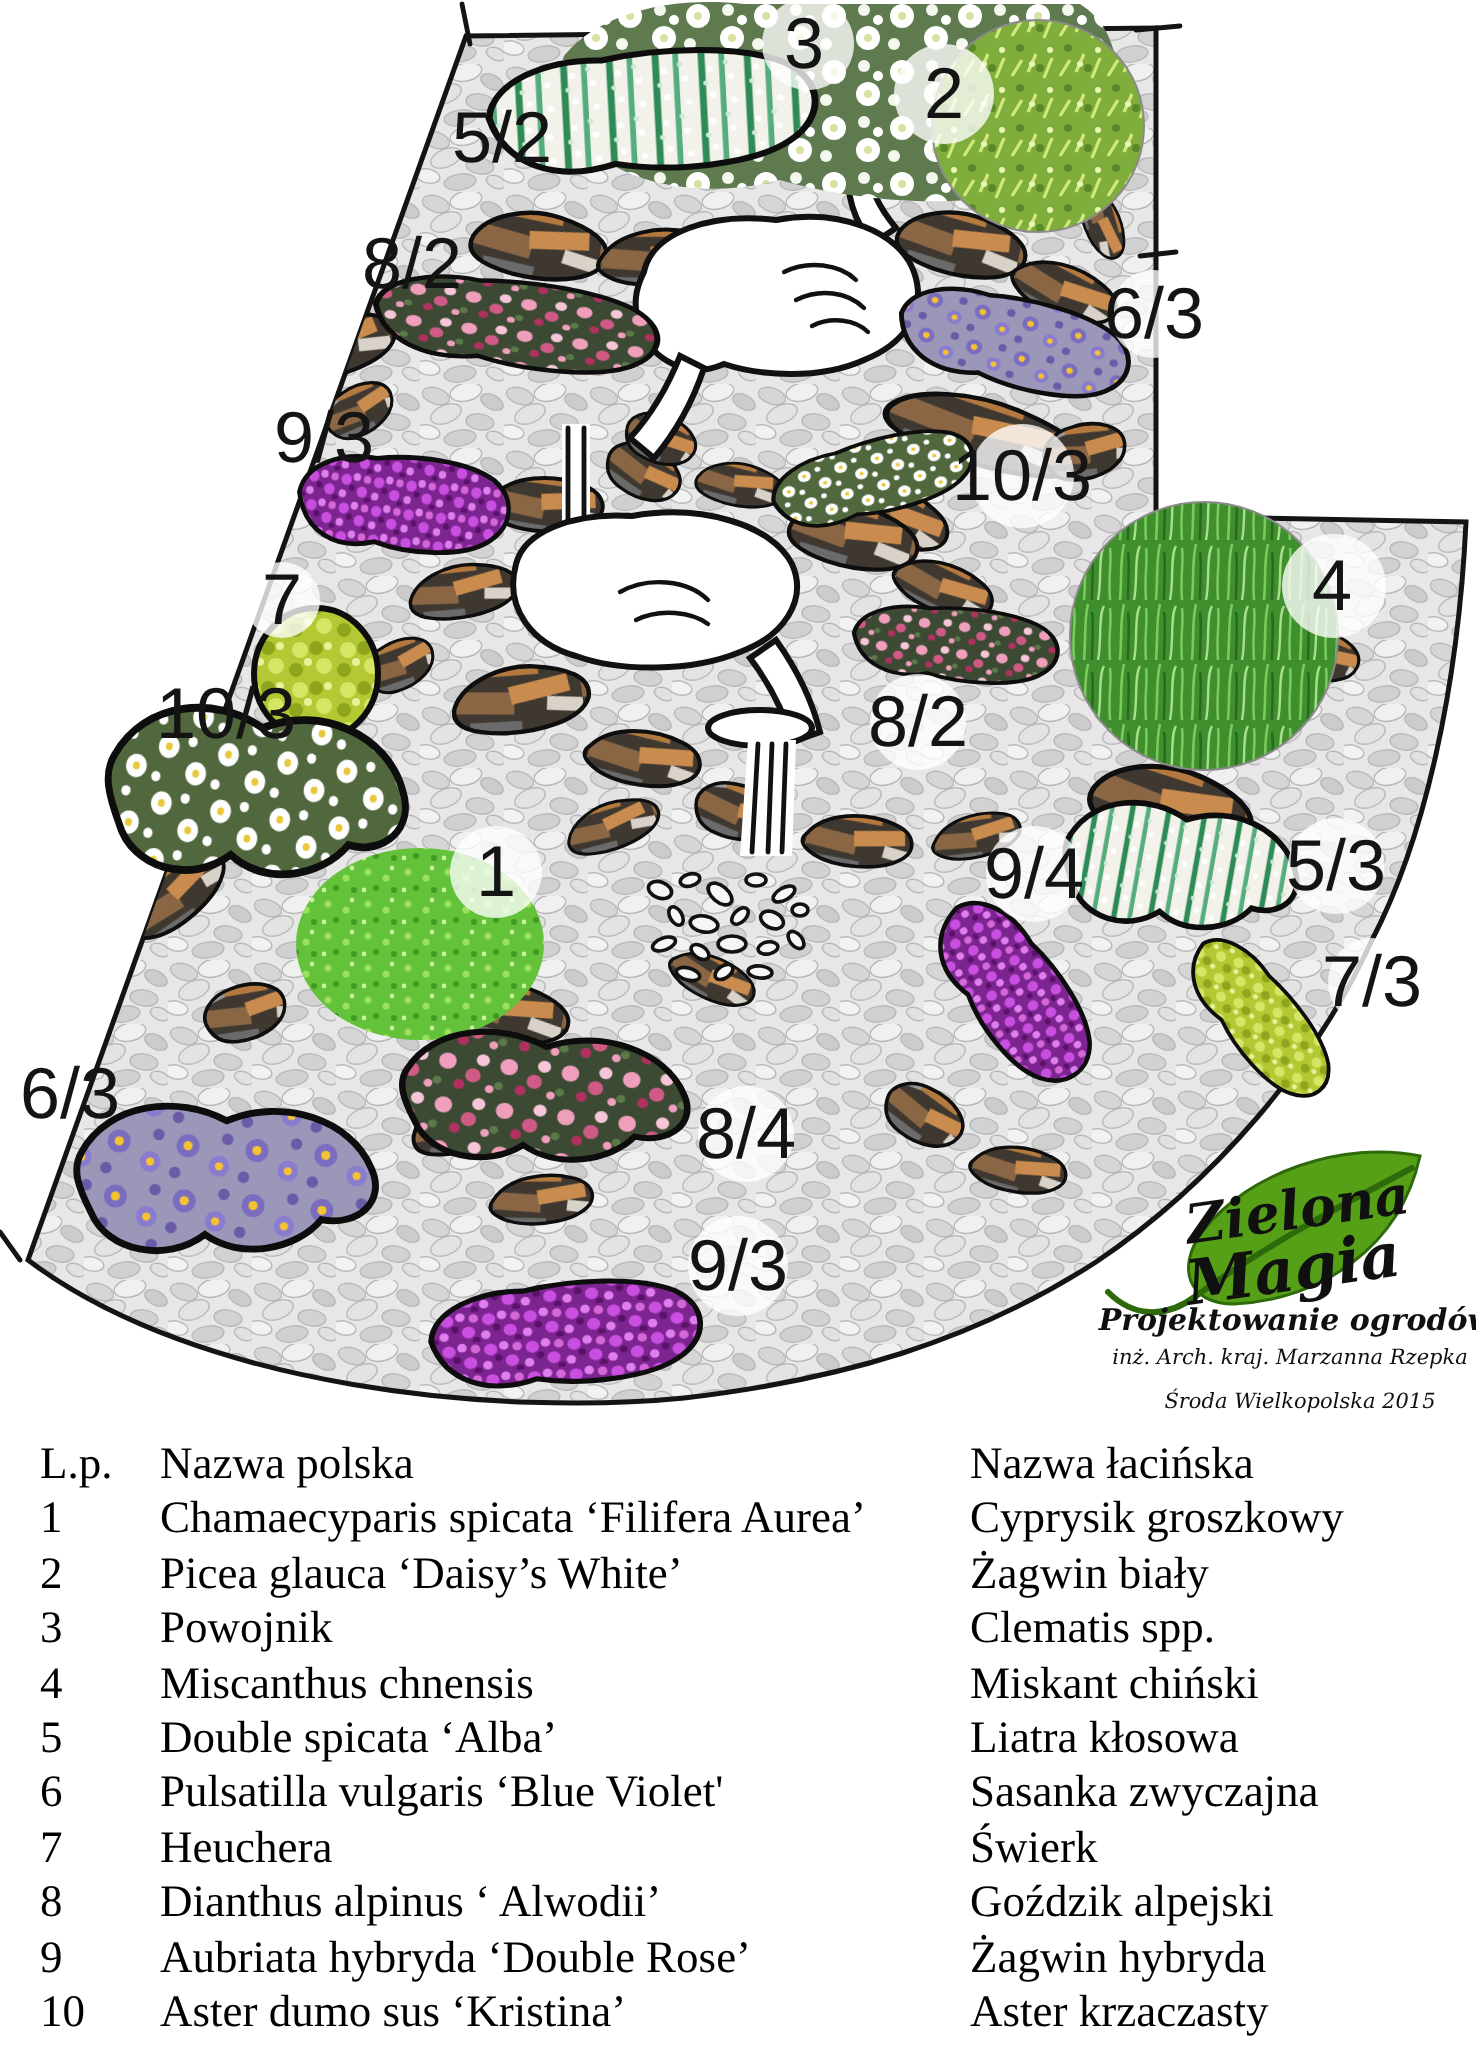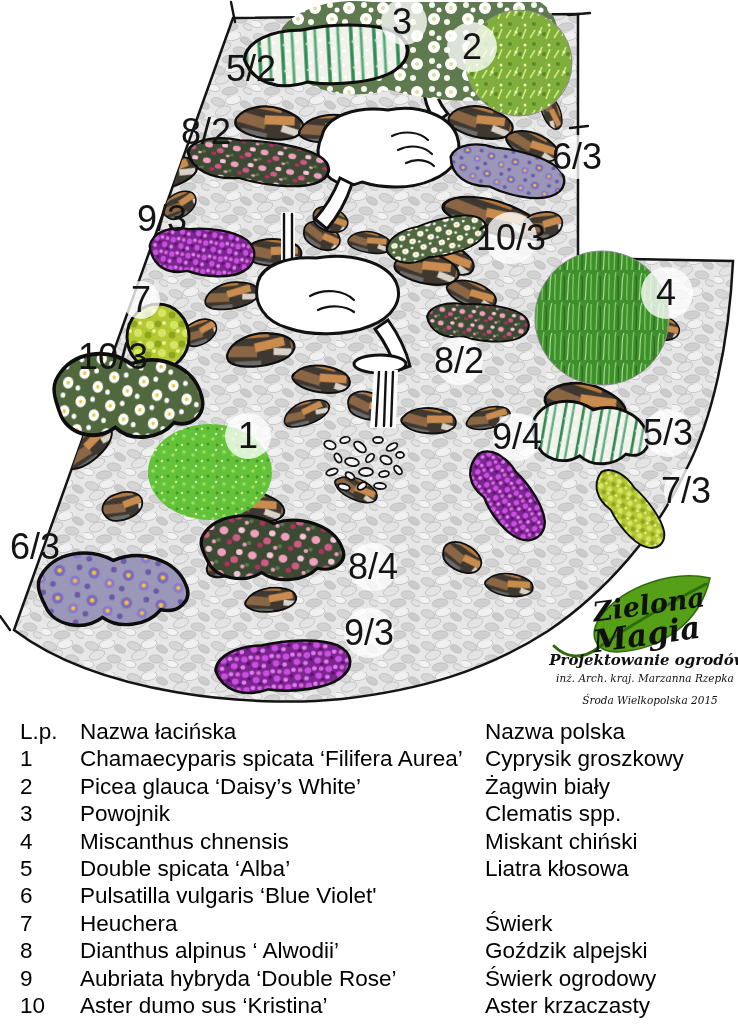--- a/index.html
+++ b/index.html
@@ -15,21 +15,21 @@
   .swirl{fill:none;stroke:#111111;stroke-width:2.2;stroke-linecap:round;}
   .fall-line{fill:none;stroke:#111111;stroke-width:2.4;stroke-linecap:round;}
   .pebble{fill:#f6f6f6;stroke:#111111;stroke-width:1.8;}
   .badge{fill:rgba(255,255,255,0.78);}
   .area-label{font-family:"Liberation Sans",sans-serif;font-size:36px;fill:#141414;text-anchor:middle;}
   .tick{stroke:#141414;stroke-width:2.4;stroke-linecap:round;}
   .logo-script{font-family:"DejaVu Serif",serif;font-style:italic;fill:#101010;text-anchor:middle;}
   .leaf{fill:#56a018;stroke:#2f6a0a;stroke-width:1.5;}
   .leaf-stem{fill:none;stroke:#2f6a0a;stroke-width:3;stroke-linecap:round;}
   #plant-table{padding:6px 0 0 20px;}
-  .trow{display:grid;grid-template-columns:60px 405px 1fr;line-height:27.4px;font-size:22.5px;color:#000;}
+  .trow{display:grid;grid-template-columns:60px 405px 1fr;line-height:27.4px;font-size:22.5px;color:#000;font-family:Liberation Serif, serif;}
   .trow span{white-space:nowrap;}
 </style>
 </head>
 <body>
 
 <div id="plan-wrap">
 <svg viewBox="0 0 738 712" width="738" height="712" xmlns="http://www.w3.org/2000/svg">
   <defs>
     <path id="bedPath" d="M233 18 L578 14 L578 258 L733 261 C729 345 712 420 686 470 C658 532 606 592 548 631 C486 671 420 690 342 699 C252 708 100 695 14 630 L233 18 Z"></path>
     <clipPath id="bedClip">
@@ -358,22 +358,22 @@
     <text class="logo-script" x="648" y="665" font-size="15" font-weight="bold">Projektowanie ogrodów</text>
     <text class="logo-script" x="645" y="682" font-size="10.5">inż. Arch. kraj. Marzanna Rzepka</text>
     <text class="logo-script" x="650" y="704" font-size="10.5">Środa Wielkopolska 2015</text>
   </g>
 </svg>
 </div>
 
 <div id="plant-table">
   <div class="trow">
     <span>L.p.</span>
+    <span>Nazwa polska</span>
     <span>Nazwa łacińska</span>
-    <span>Nazwa polska</span>
   </div>
   <div class="trow">
     <span>1</span>
     <span>Chamaecyparis spicata ‘Filifera Aurea’</span>
     <span>Cyprysik groszkowy</span>
   </div>
   <div class="trow">
     <span>2</span>
     <span>Picea glauca ‘Daisy’s White’</span>
     <span>Żagwin biały</span>
@@ -389,34 +389,35 @@
     <span>Miskant chiński</span>
   </div>
   <div class="trow">
     <span>5</span>
     <span>Double spicata ‘Alba’</span>
     <span>Liatra kłosowa</span>
   </div>
   <div class="trow">
     <span>6</span>
     <span>Pulsatilla vulgaris ‘Blue Violet'</span>
+    <span>Sasanka zwyczajna</span>
   </div>
   <div class="trow">
     <span>7</span>
     <span>Heuchera</span>
     <span>Świerk</span>
   </div>
   <div class="trow">
     <span>8</span>
     <span>Dianthus alpinus ‘ Alwodii’</span>
     <span>Goździk alpejski</span>
   </div>
   <div class="trow">
     <span>9</span>
     <span>Aubriata hybryda ‘Double Rose’</span>
-    <span>Świerk ogrodowy</span>
+    <span>Żagwin hybryda</span>
   </div>
   <div class="trow">
     <span>10</span>
     <span>Aster dumo sus ‘Kristina’</span>
     <span>Aster krzaczasty</span>
   </div>
 </div>
 
 </body></html>

